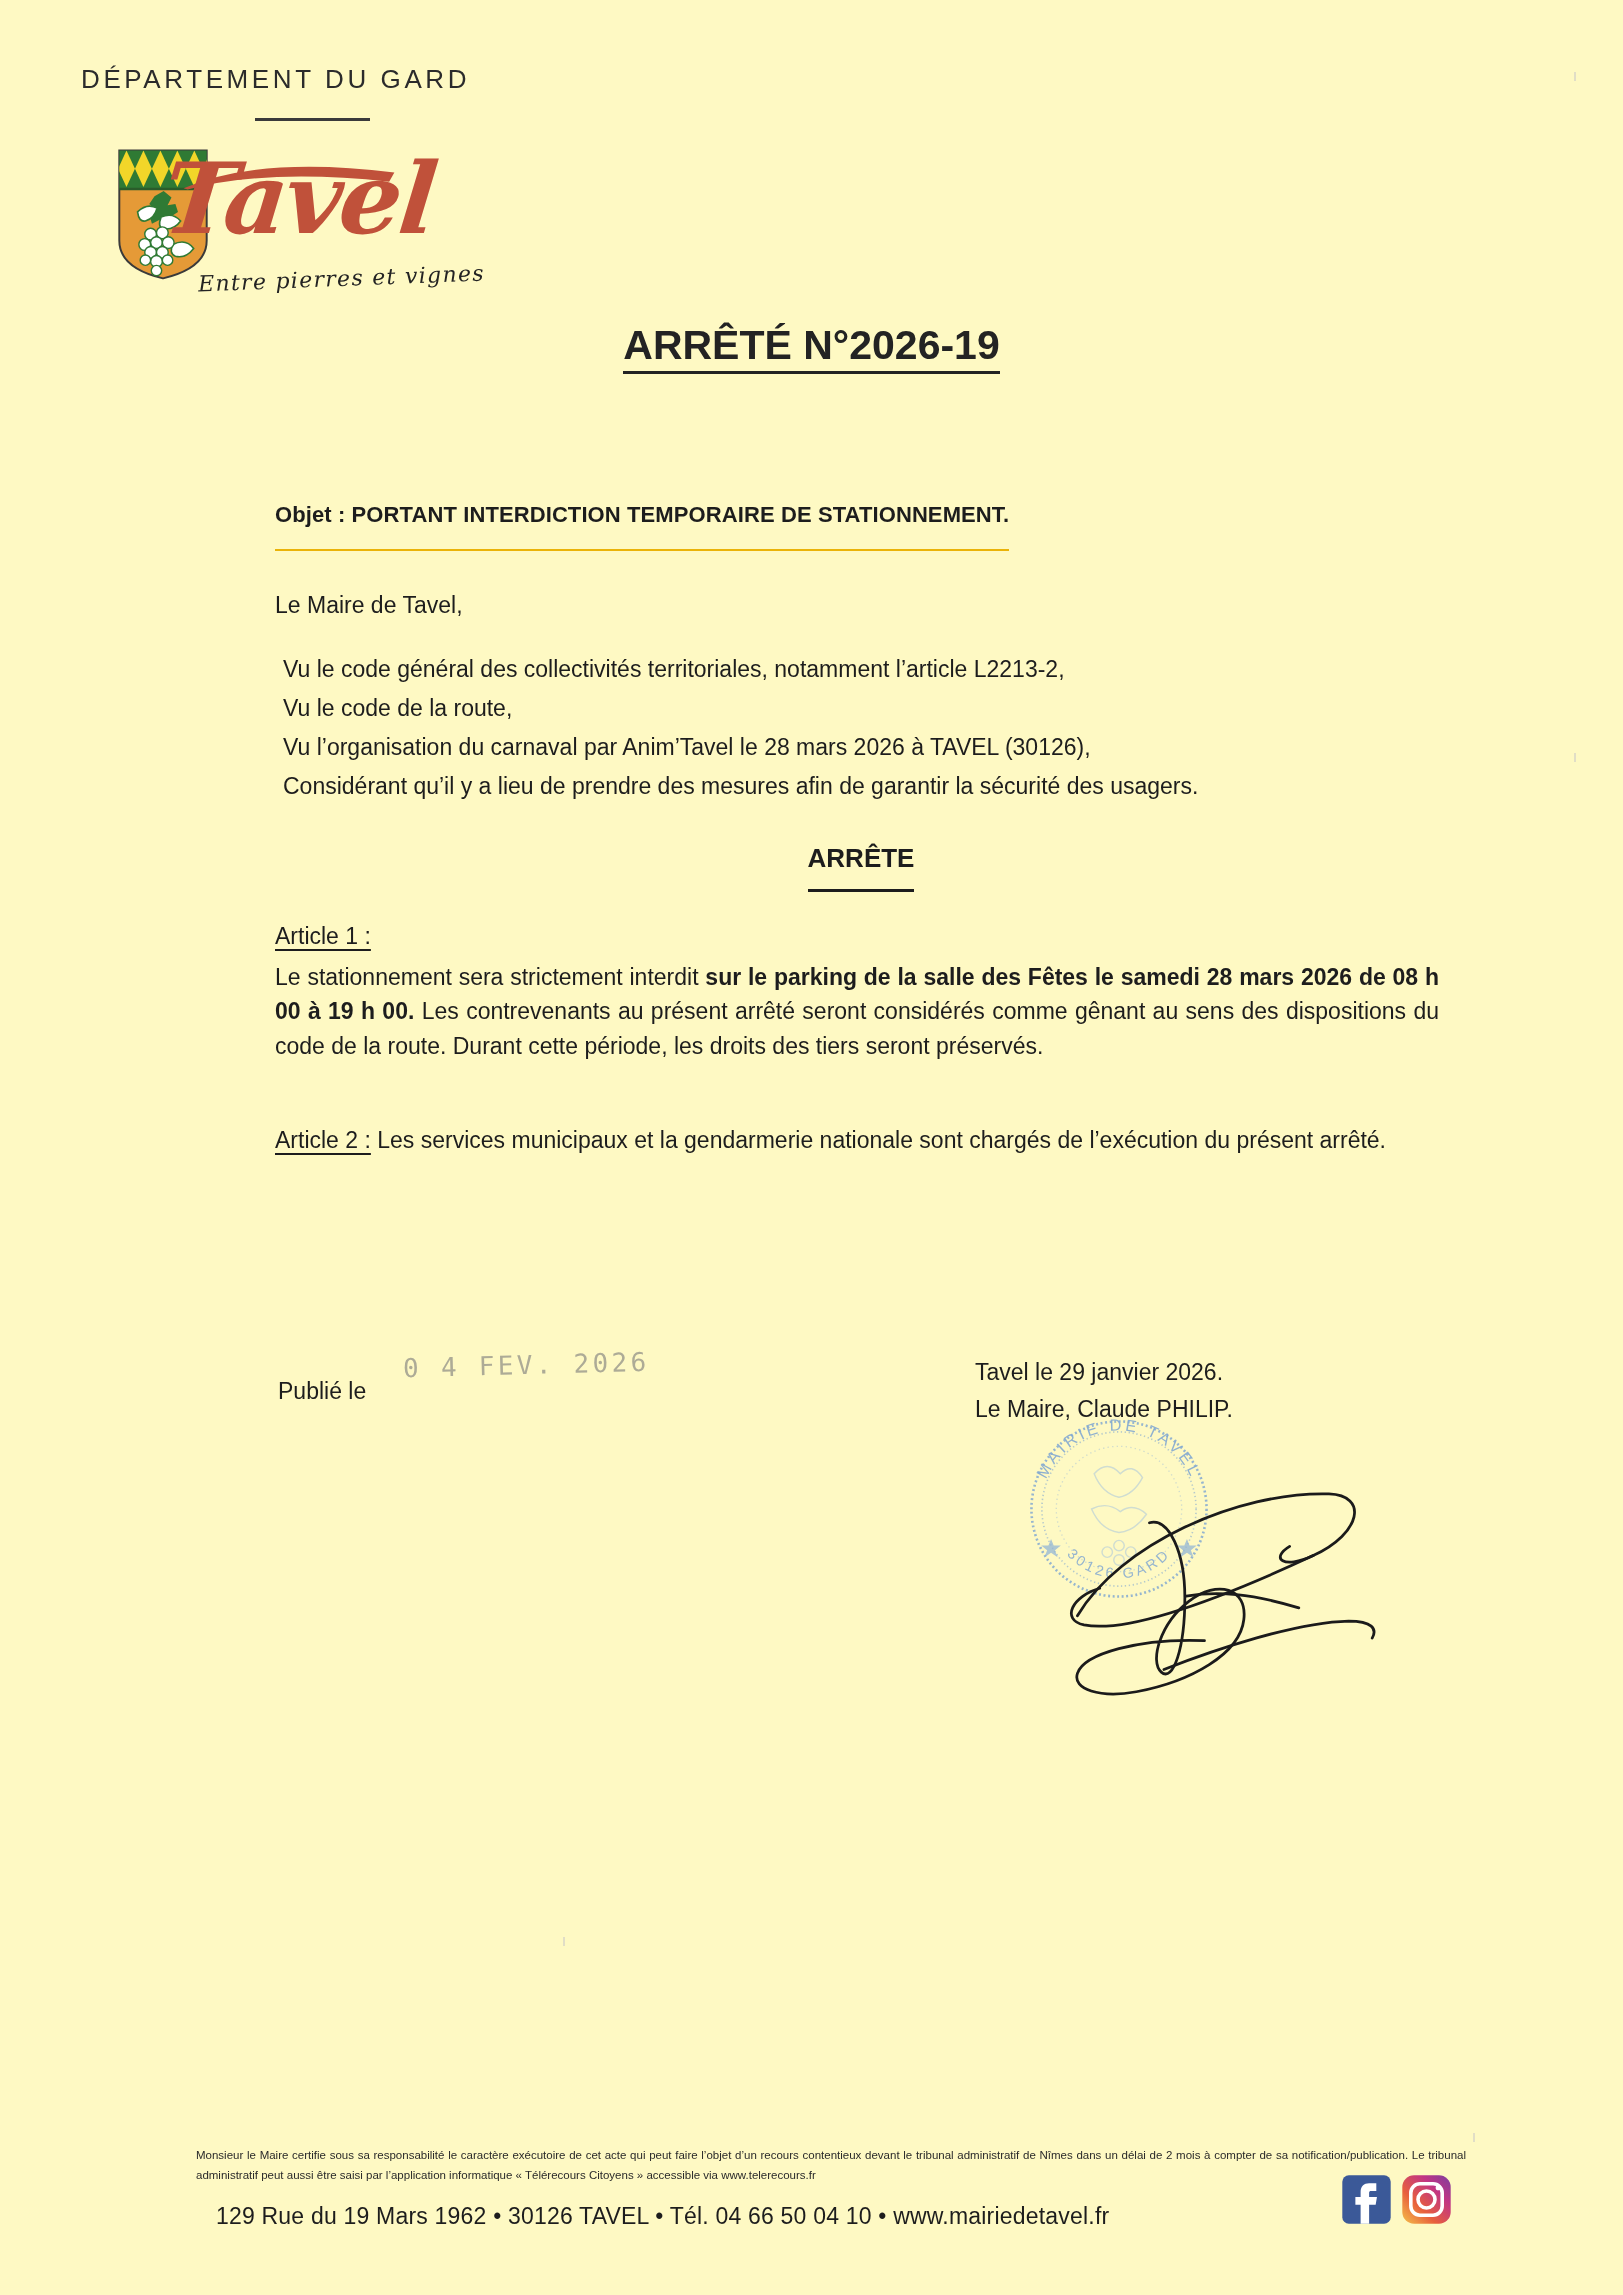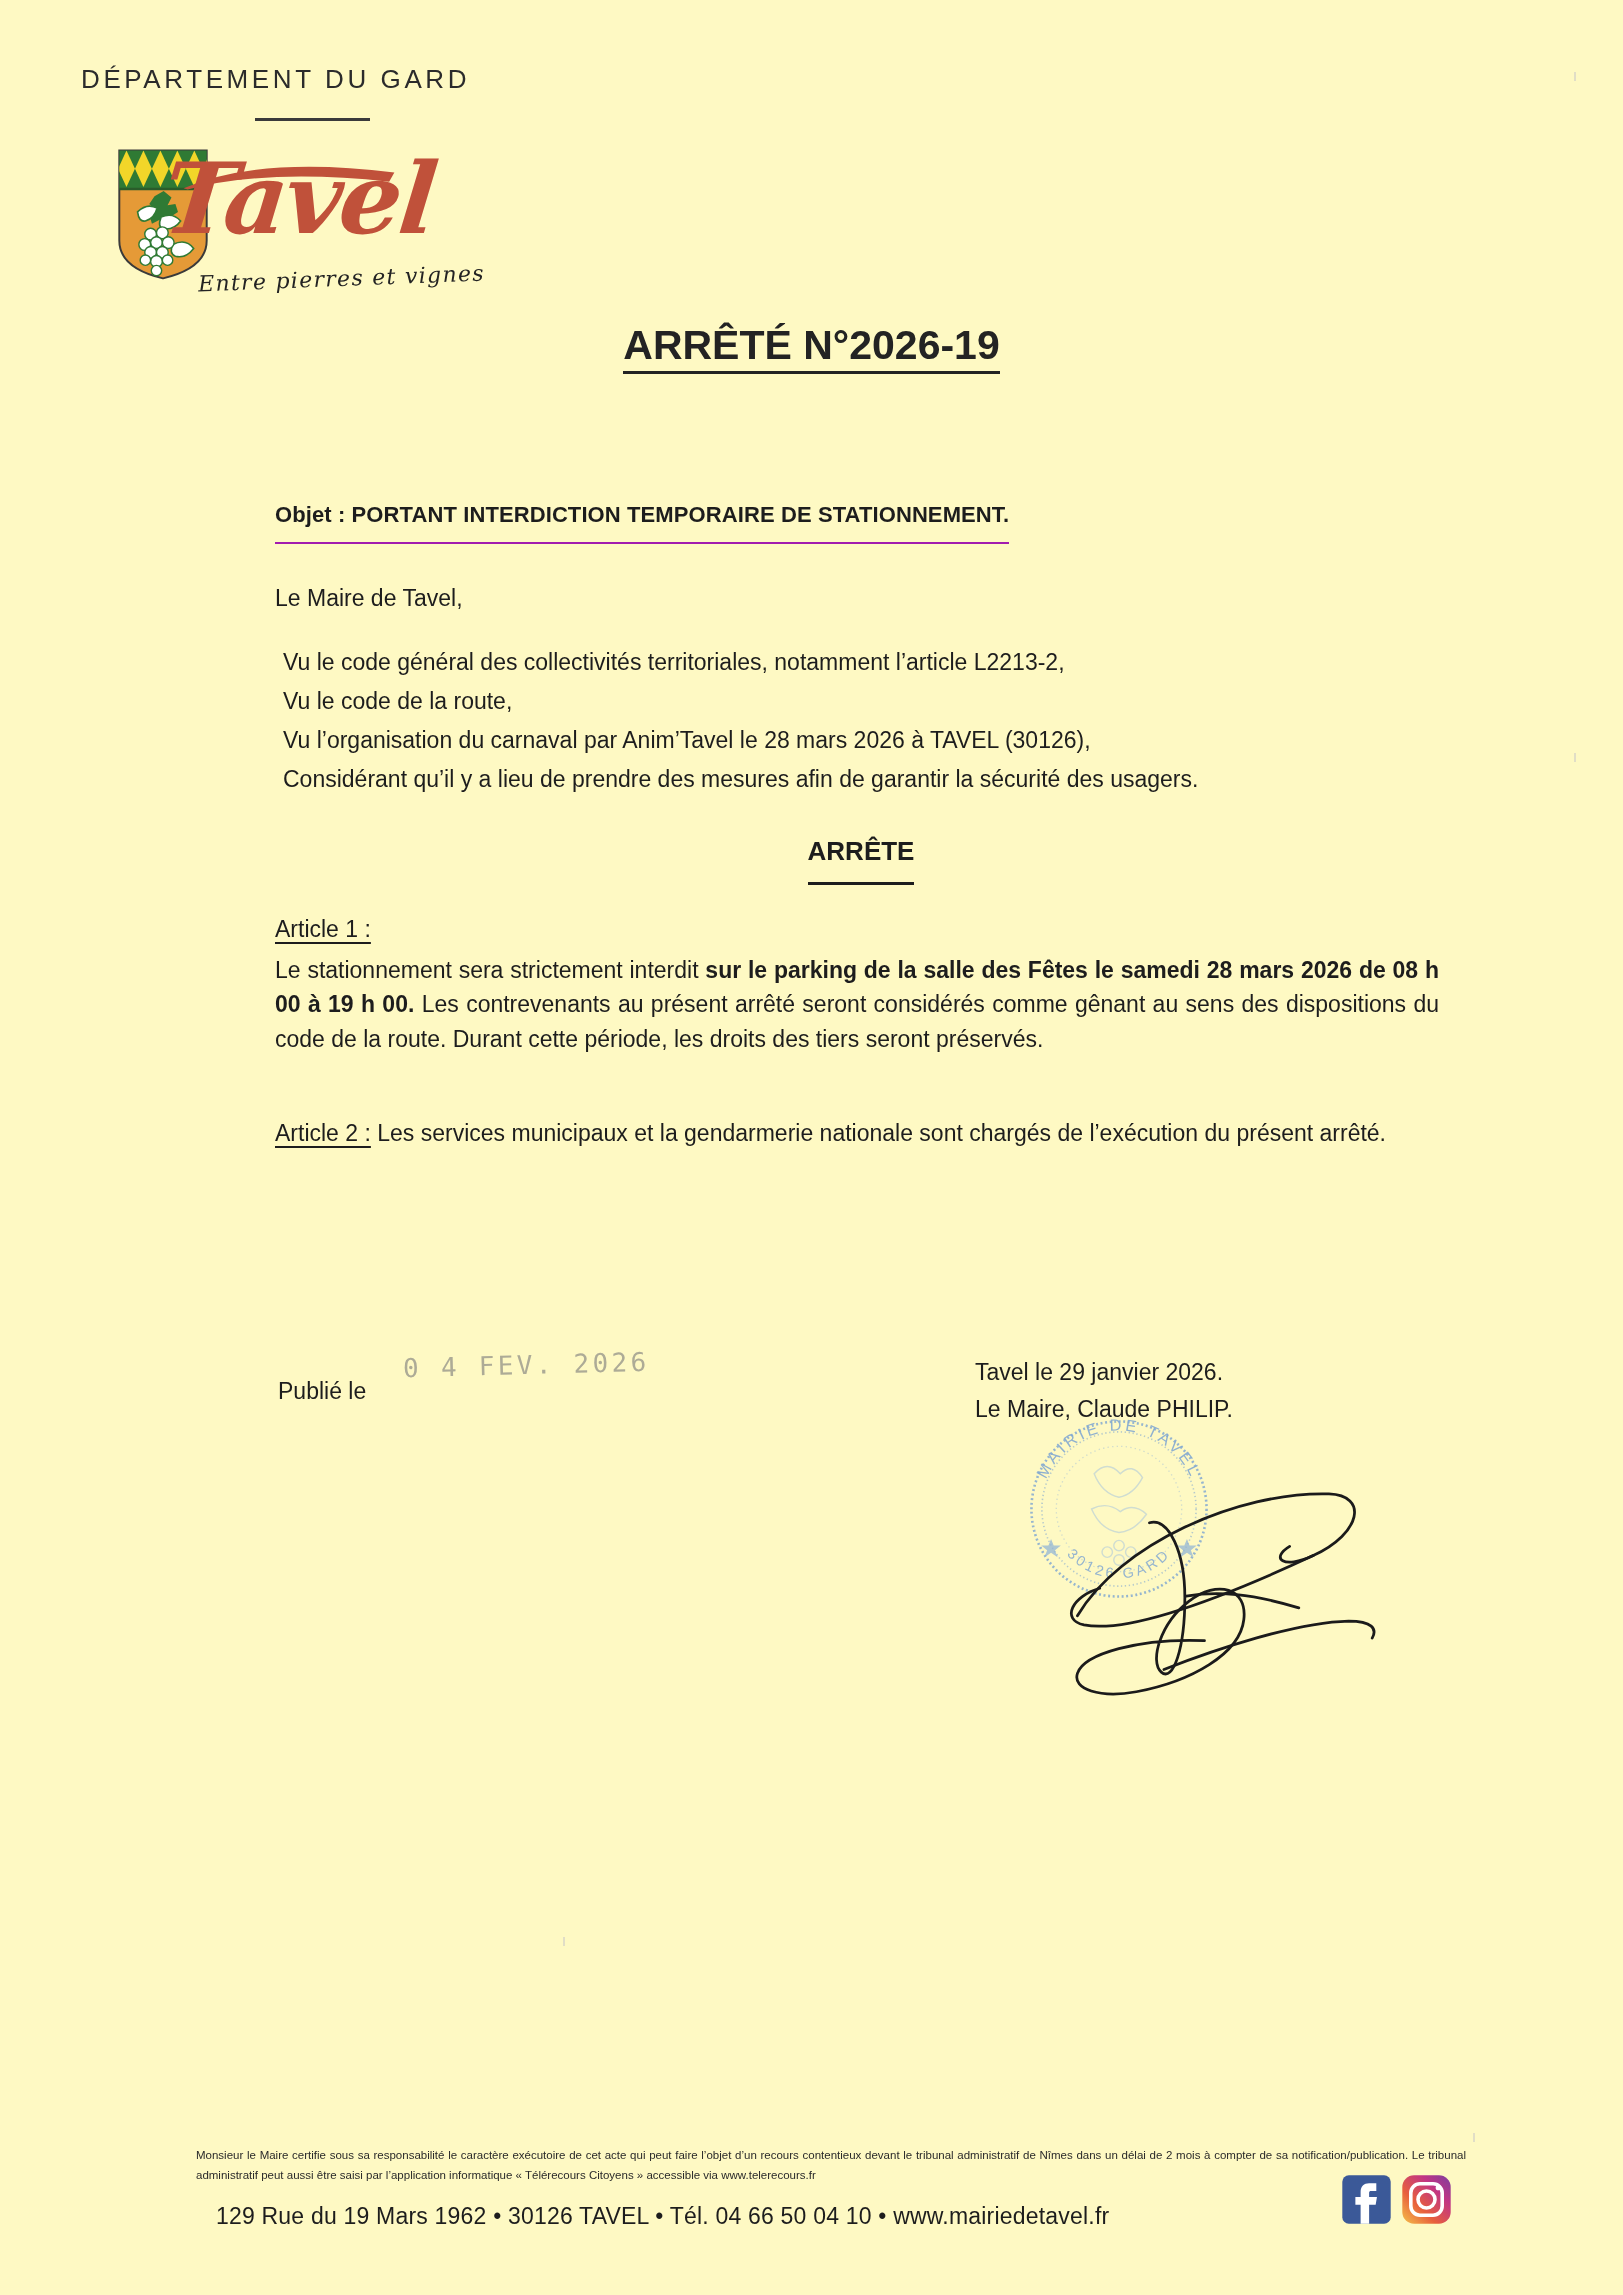--- a/index.html
+++ b/index.html
@@ -111,23 +111,23 @@
     top: 497px;
     width: 1172px;
     font-size: 23px;
     line-height: 1.52;
     color: #1d1d1d;
   }
   .objet {
     font-weight: 700;
     font-size: 22px;
     letter-spacing: 0.1px;
-    border-bottom: 2px solid #a21caf;
+    border-bottom: 2px solid #eab308;
     display: inline-block;
-    padding-bottom: 11px;
+    padding-bottom: 18px;
     margin-bottom: 37px;
   }
   .para { margin: 0 8px 29px 0; }
   .para.tight { margin-bottom: 0; }
   .vu-lines { margin: 8px; }
   .vu-lines div { margin: 0 0 3.9px 0; }
 
   .arrete-head {
     text-align: center;
     font-weight: 700;

